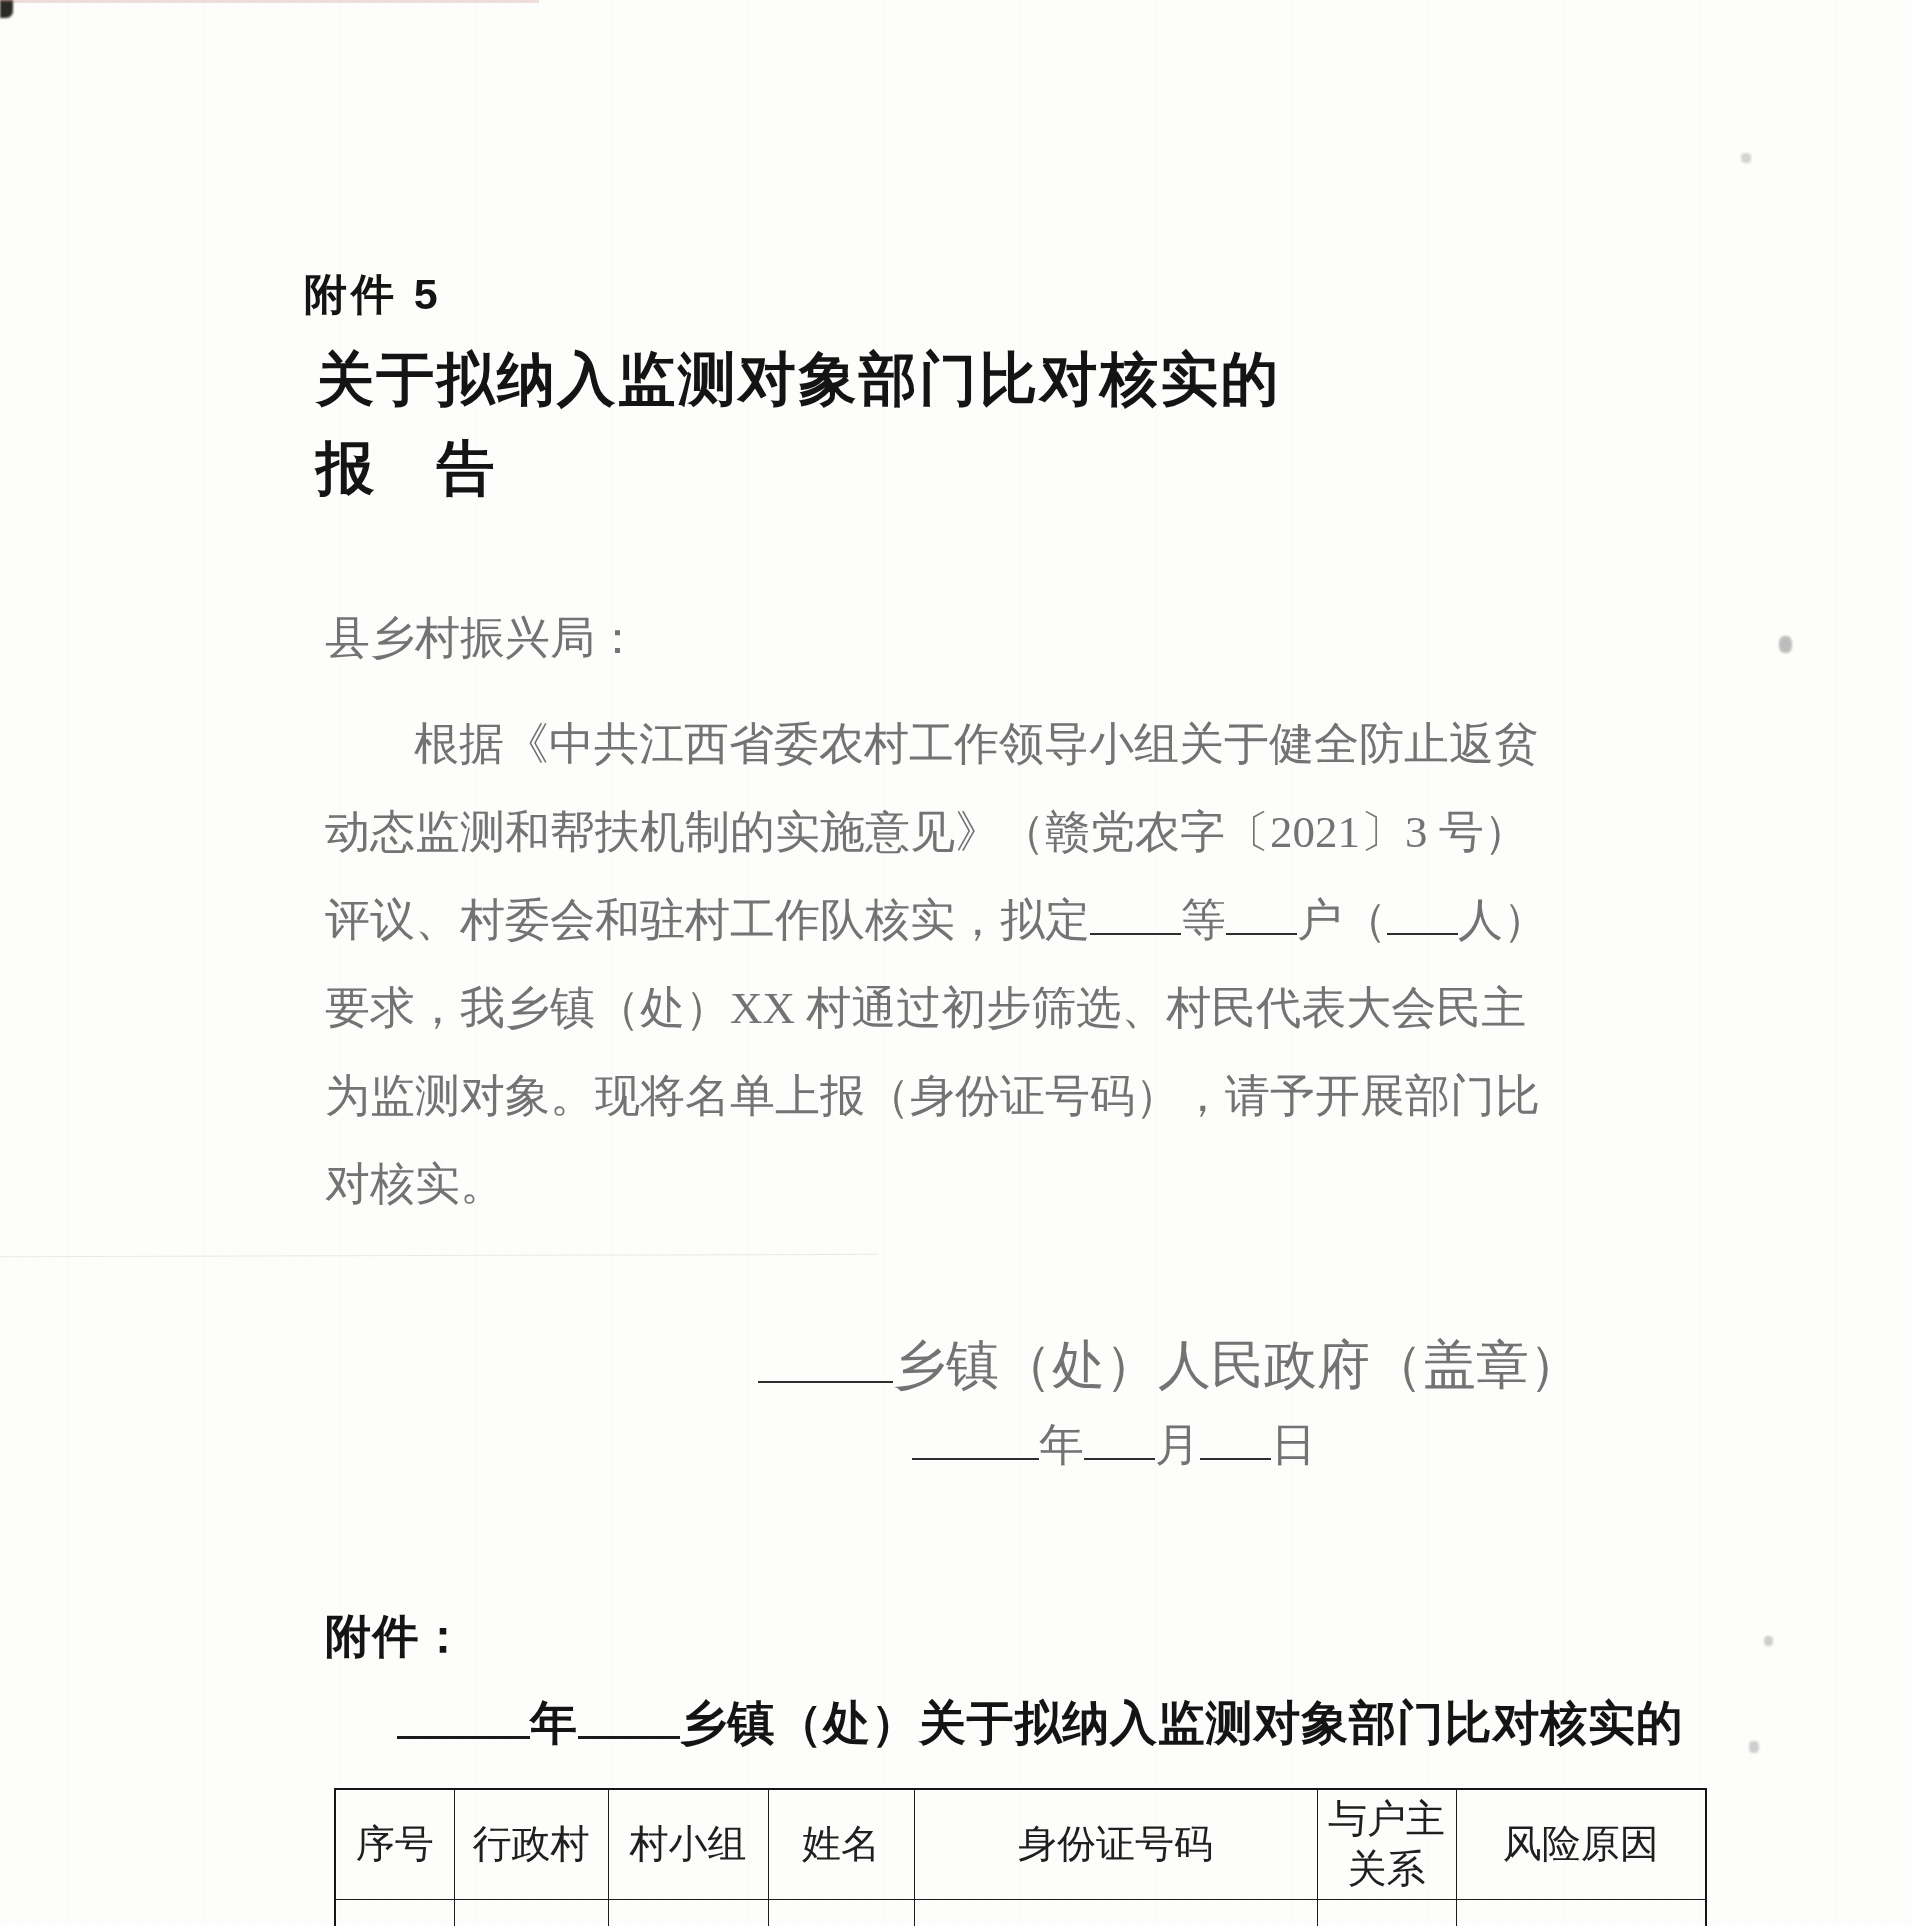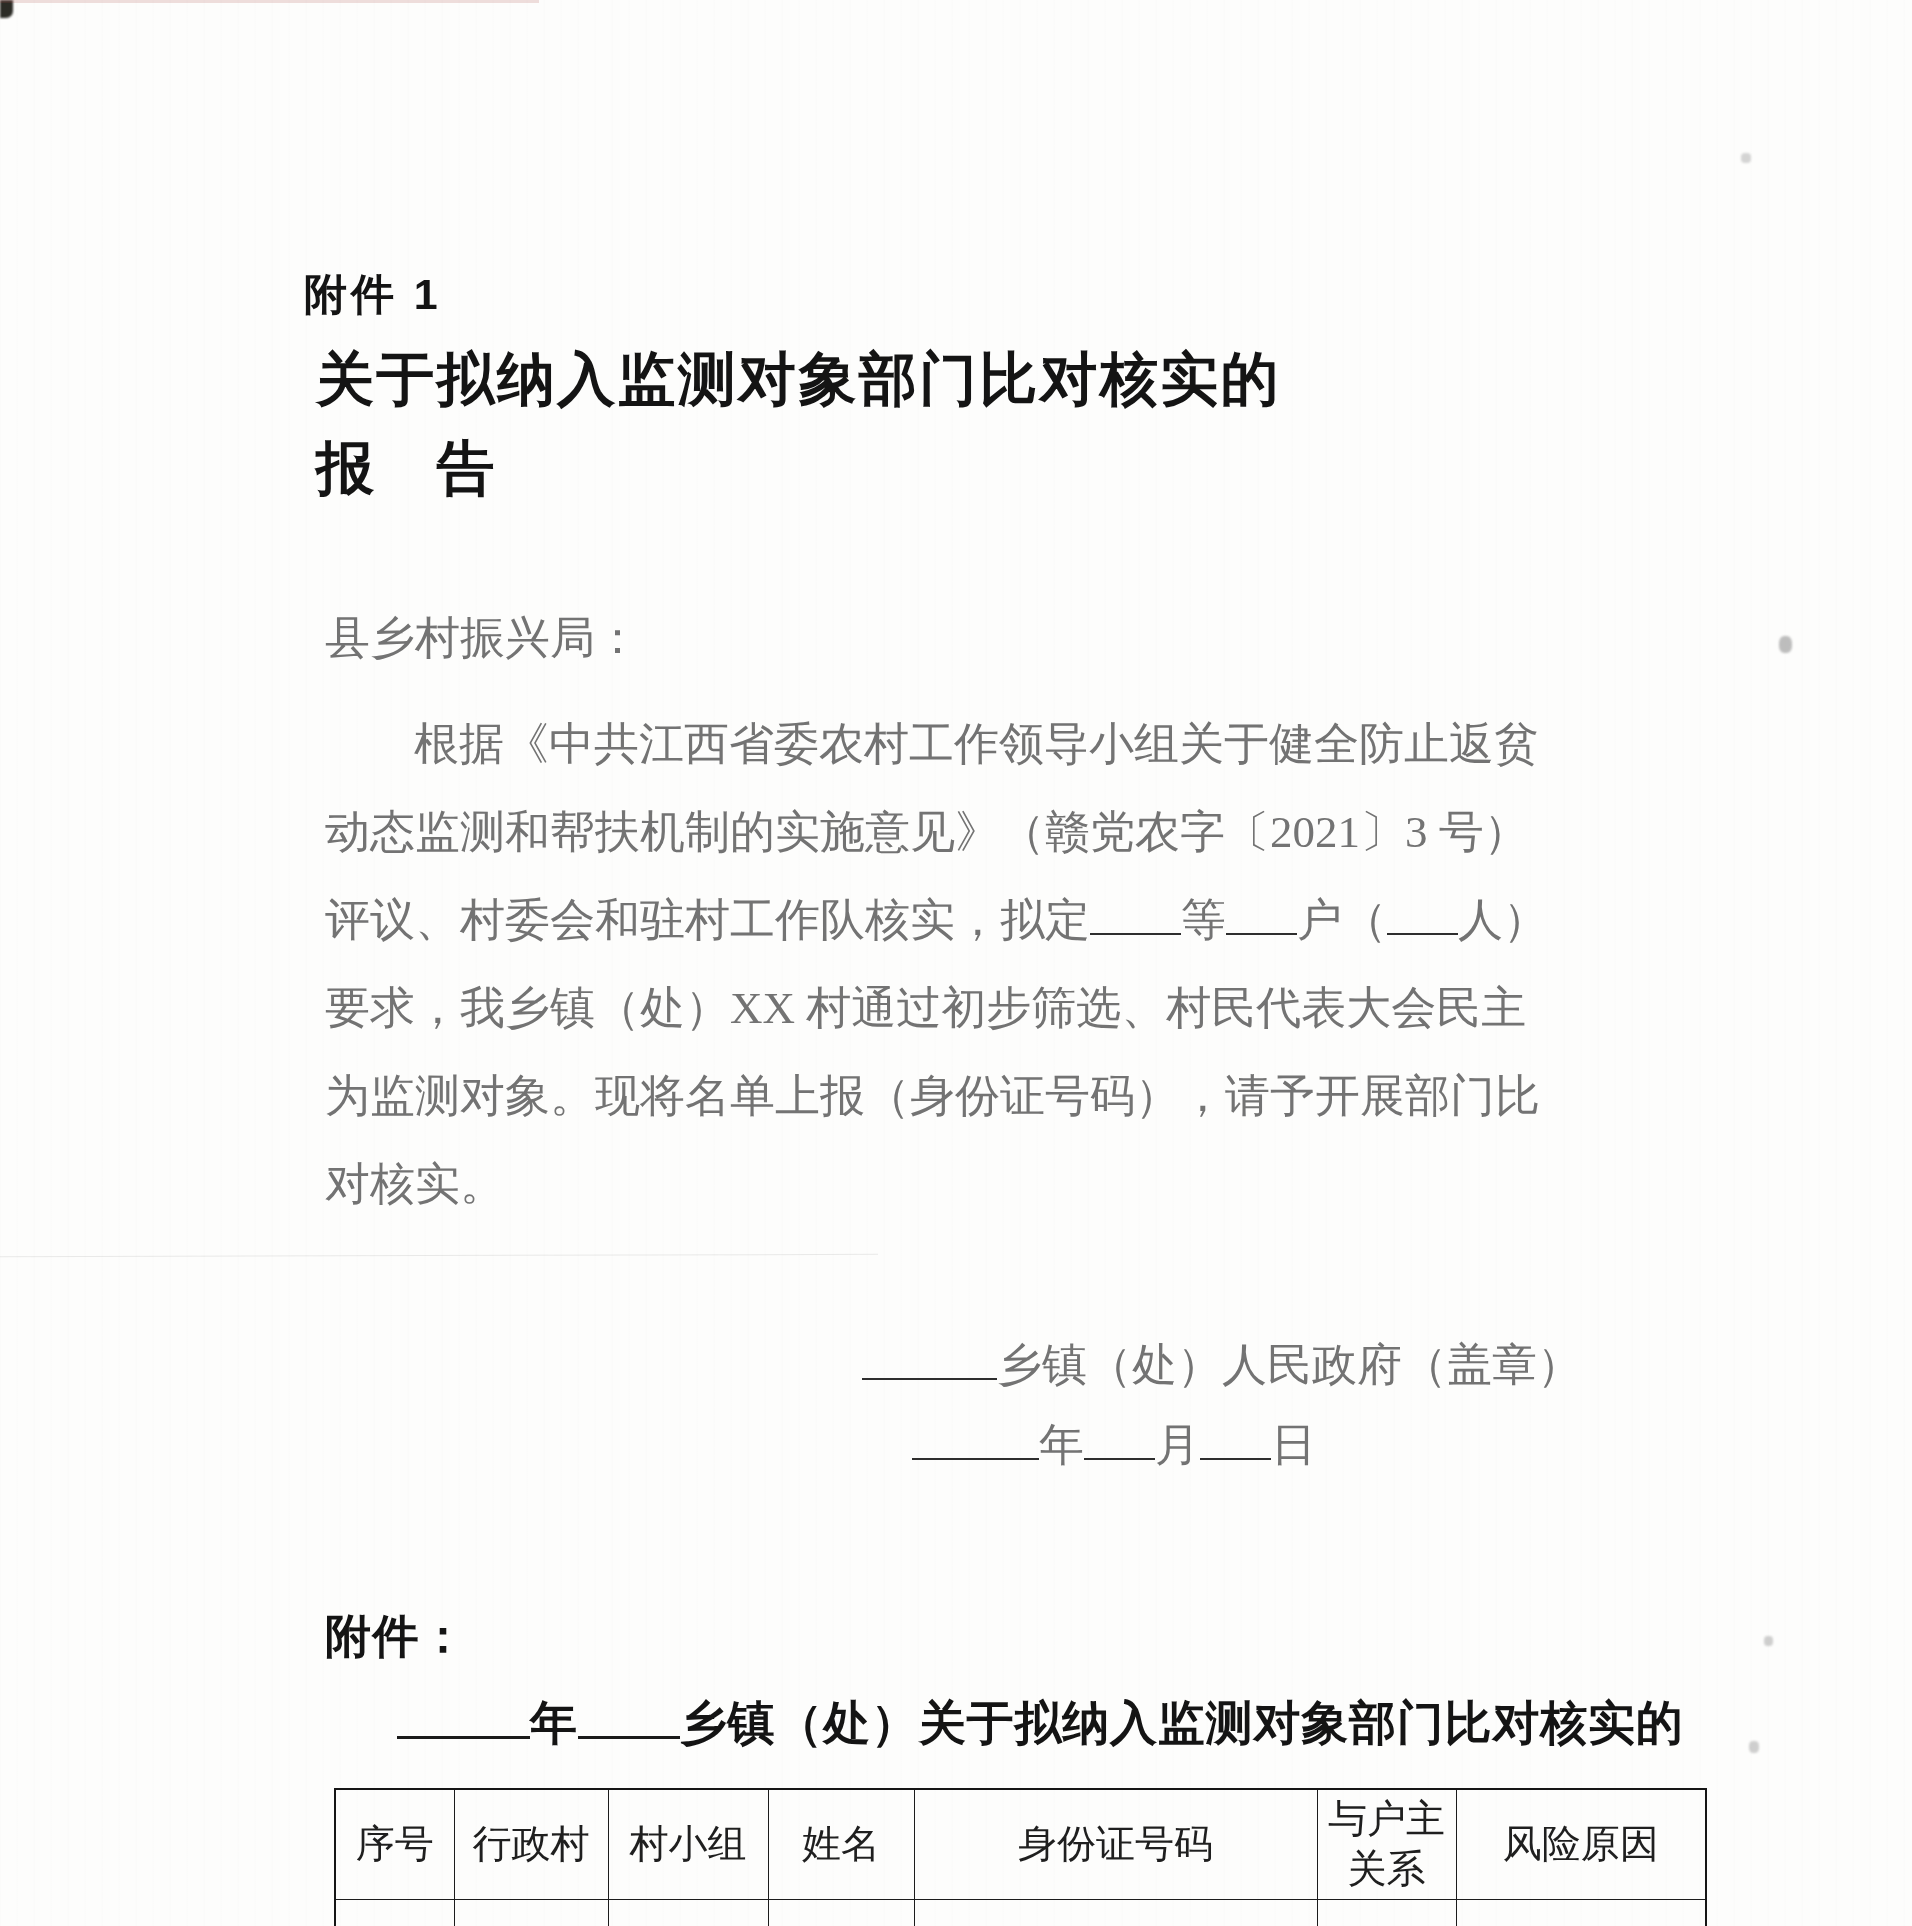--- a/index.html
+++ b/index.html
@@ -33,21 +33,21 @@
 
   .body-par{left:325px;top:700px;width:1310px;font-size:45px;}
   .body-par .bline{height:88px;line-height:88px;white-space:nowrap;}
   .body-par .indent{padding-left:89px;}
 
   .blank{display:inline-block;height:0.92em;border-bottom:2.7px solid #2e2e2e;
          vertical-align:baseline;}
   .seg{white-space:pre;}
 
   .signature{left:325px;top:1321px;width:1257px;text-align:right;
-             font-size:45px;line-height:88px;white-space:nowrap;}
+             font-size:53px;line-height:88px;white-space:nowrap;}
   .dateline{left:912px;top:1401px;font-size:45px;line-height:88px;white-space:nowrap;text-align:center;}
 
   .attach-label{left:325px;top:1592px;font-size:46px;line-height:88px;letter-spacing:1.5px;}
   .table-title{left:397px;top:1679px;font-size:47px;line-height:88px;white-space:nowrap;letter-spacing:0.8px;}
   .table-title .blank{border-bottom-width:3.9px;border-bottom-color:#1a1a1a;}
 
   table.monitor{
     position:absolute;left:334px;top:1788px;
     border-collapse:collapse;table-layout:fixed;
     width:1371px;
@@ -84,21 +84,21 @@
 <div class="page">
 
   <div class="abs corner-blot"></div>
   <div class="abs top-edge"></div>
   <div class="abs crease"></div>
   <div class="abs speck sp1"></div>
   <div class="abs speck sp2"></div>
   <div class="abs speck sp3"></div>
   <div class="abs speck sp4"></div>
 
-  <div class="abs heiti attach-no">附件 1</div>
+  <div class="abs heiti attach-no">附件 5</div>
 
   <div class="abs heiti doc-title">
     <div>关于拟纳入监测对象部门比对核实的</div>
     <div>报　告</div>
   </div>
 
   <div class="abs song salutation">县乡村振兴局：</div>
 
   <div class="abs song body-par">
     <div class="bline indent">根据《中共江西省委农村工作领导小组关于健全防止返贫</div>

